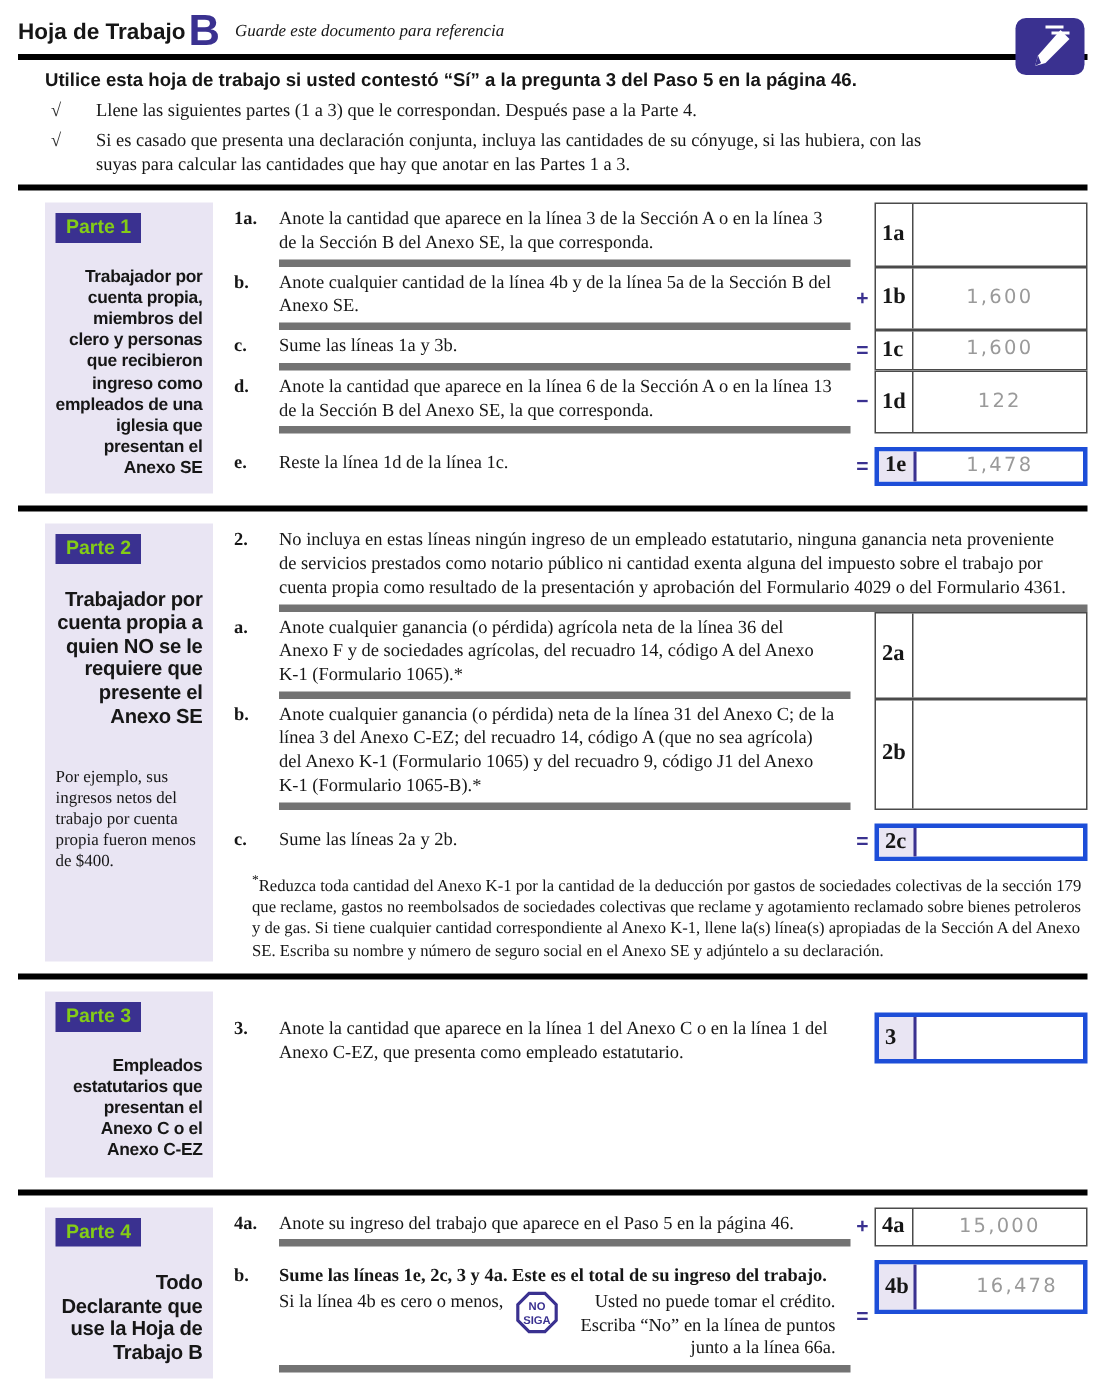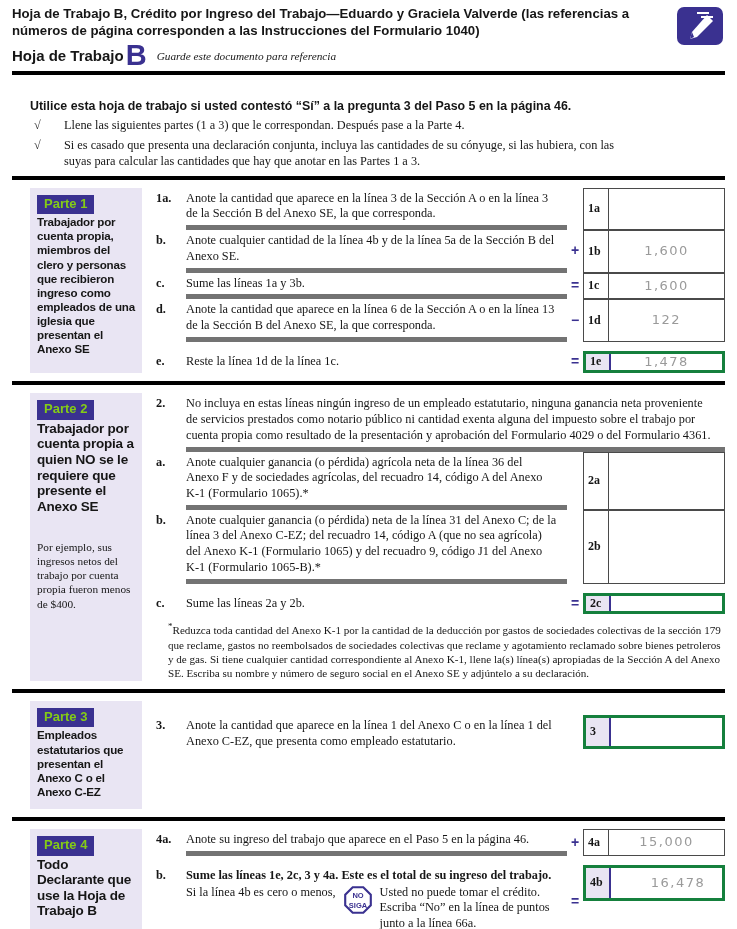--- a/index.html
+++ b/index.html
@@ -30,88 +30,87 @@
   .subtitle .letter {
     font-family:"Liberation Sans", sans-serif; font-weight:bold;
     font-size:29px; color:#3a3190; line-height:0.8; margin:0 2px;
   }
   .subtitle .keep {
     font-style:italic; font-size:11.3px; margin-left:8px; white-space:nowrap;
   }
   .thick-rule { height:4px; background:#000; margin-top:3px; }
 
   
-  .intro { padding:24px 6px 6px 18px; }
+  .intro { padding:6px 6px 6px 18px; }
   .intro-bold {
     font-family:"Liberation Sans", sans-serif; font-weight:bold; font-size:12.4px;
   }
   .chk-row { display:flex; margin-top:4px; }
   .chk-glyph { width:34px; padding-left:4px; color:#333; }
   .chk-text { flex:1; max-width:560px; }
 
   
   .part { display:flex; padding:8px 0 8px 18px; border-top:4px solid #000; }
   .sidebar {
     width:112px; min-width:112px; background:#e9e5f3;
     padding:7px 7px 10px 7px; margin-right:14px;
   }
   .badge {
     display:inline-block; background:#3a3190; color:#84cc16;
     font-family:"Liberation Sans", sans-serif; font-weight:bold;
     font-size:13px; padding:1px 7px 2px 7px;
   }
   .sb-title {
     font-family:"Liberation Sans", sans-serif; font-weight:bold;
-    font-size:11.6px; line-height:1.22; margin-top:1px; letter-spacing:-0.2px;
+    font-size:11.6px; line-height:1.22; margin-top:16px; letter-spacing:-0.2px;text-align:right;
   }
   .sb-title.big { font-size:13.5px; line-height:1.15; }
   .sb-note { font-size:11.3px; margin-top:26px; line-height:1.25; }
   .main { flex:1; display:flex; flex-direction:column; }
 
   .prow { display:flex; align-items:stretch; }
   .plabel { width:30px; min-width:30px; font-weight:bold; padding-top:3px; }
   .ptext  { flex:1; padding:3px 10px 3px 0; }
   .ptext.ul { border-bottom:5px solid #737373; }
   .opcol  {
     width:16px; min-width:16px; display:flex; align-items:center; justify-content:center;
     color:#3a3190; font-weight:bold; font-family:"Liberation Sans", sans-serif; font-size:14px;
   }
   .boxcol { width:142px; min-width:142px; display:flex; }
   .vbox {
     flex:1; display:flex; border:1.6px solid #4a4a4a; background:#fff;
   }
   .vbox .lbl {
     width:25px; min-width:25px; border-right:1.6px solid #4a4a4a;
-    font-weight:bold; font-size:12px; display:flex; align-items:center;
+    font-weight:bold; font-size:15px; display:flex; align-items:center;
     padding-left:4px;
   }
   .vbox .val {
     flex:1; display:flex; align-items:center; justify-content:center;
     font-family:"DejaVu Sans", sans-serif; color:#9a9a9a;
     font-size:13px; letter-spacing:1.5px;
   }
-  .vbox.hl { border:3px solid #15803d; }
+  .vbox.hl { border:3px solid #1d4ed8; }
   .vbox.hl .lbl { border-right:2px solid #3a3190; background:#e9e5f3; }
   .gap-top { margin-top:9px; }
   .footnote { font-size:11.1px; line-height:1.3; padding:7px 2px 0 12px; }
   .footnote sup { font-size:9px; }
 
   
   .stop-icon { width:30px; min-width:30px; height:30px; }
   .stopline { display:flex; gap:7px; align-items:flex-start; margin-top:1px; }
-  .stopline .res { flex:1; }
+  .stopline .res { flex:1;text-align:right; }
   .b { font-weight:bold; }
 </style>
 </head>
 <body>
 
 <div class="page">
 
   <div class="hdr">
-    <div class="hdr-title">Hoja de Trabajo B, Crédito por Ingreso del Trabajo—Eduardo y Graciela Valverde (las referencias a números de página corresponden a las Instrucciones del Formulario 1040)</div>
     <div class="pencil-badge">
       <svg width="34" height="30" viewBox="0 0 34 30">
         <g stroke="#fff" stroke-width="2" fill="none">
           <line x1="14" y1="2" x2="26" y2="2"></line>
           <line x1="18" y1="6" x2="30" y2="6"></line>
         </g>
         <polygon points="24,4 30,10 14,26 7,28 9,21" fill="#fff"></polygon>
         <polygon points="7,28 9,21 11,26" fill="#3a3190"></polygon>
       </svg>
     </div>

